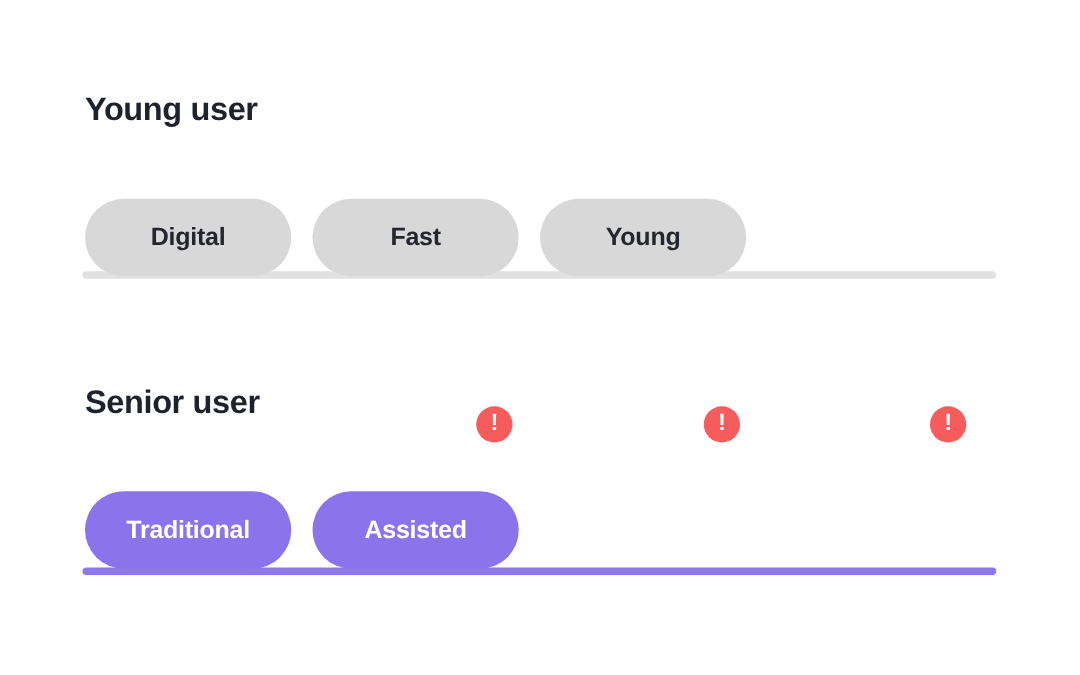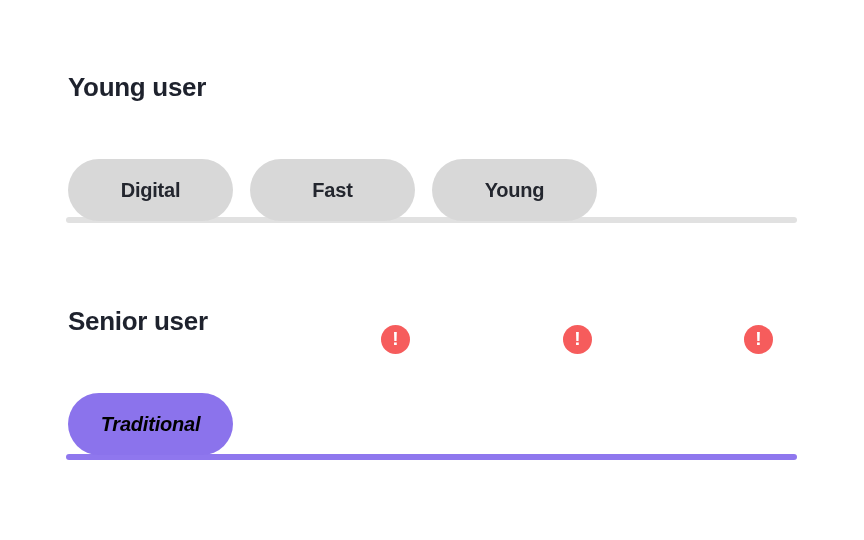--- a/index.html
+++ b/index.html
@@ -51,22 +51,21 @@
     font-weight: 700;
     letter-spacing: -0.2px;
     cursor: pointer;
   }
   .pill.young {
     background: #d8d8d8;
     color: #23262e;
   }
   .pill.senior {
     background: #8b73ec;
-    color: #000000;
-    font-style: italic;
+    color: #ffffff;
   }
 
   .track {
     position: absolute;
     left: 66px;
     width: 731px;
     height: 6px;
     border-radius: 3px;
     z-index: 1;
   }
@@ -121,15 +120,16 @@
     <span class="glyph">!</span>
   </div>
   <div class="alert-badge" id="alert-3">
     <span class="glyph">!</span>
   </div>
 
   <div class="track" id="senior-track"></div>
 
   <div class="pill-row" id="senior-row">
     <button class="pill senior">Traditional</button>
+    <button class="pill senior">Assisted</button>
   </div>
 
 </div>
 
 </body></html>

